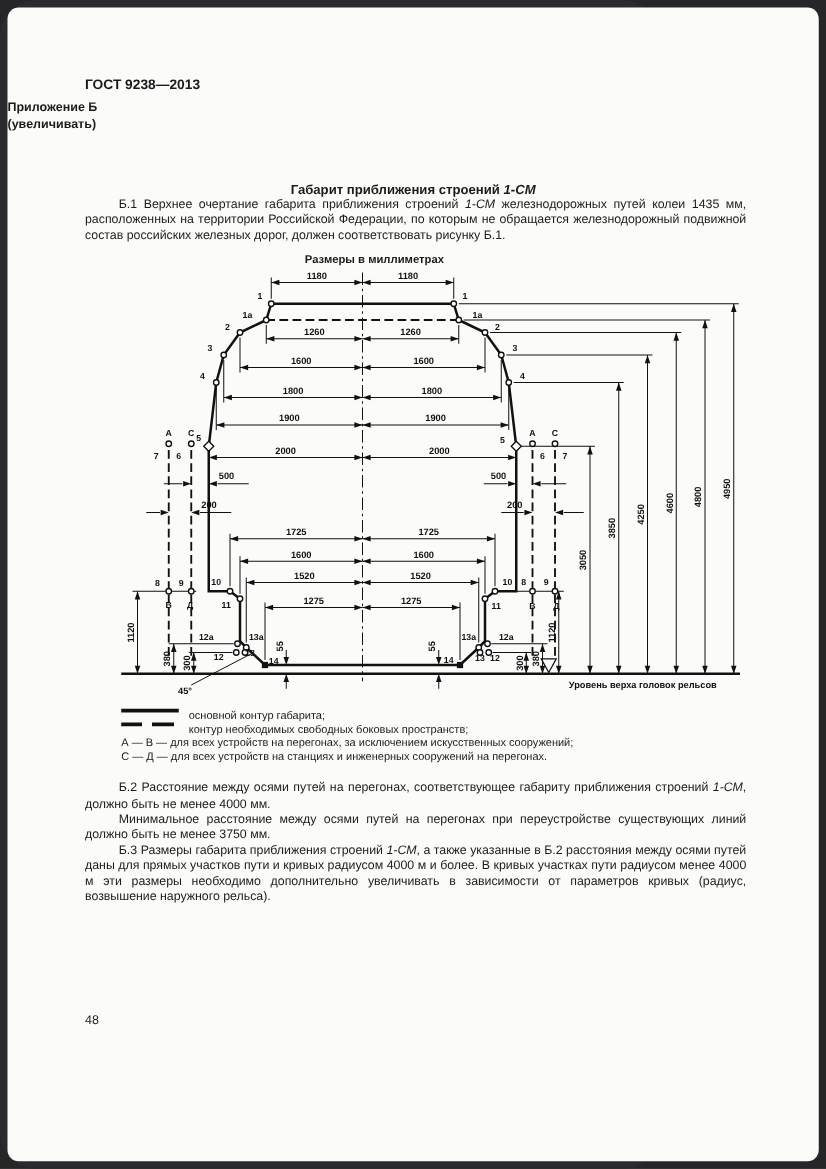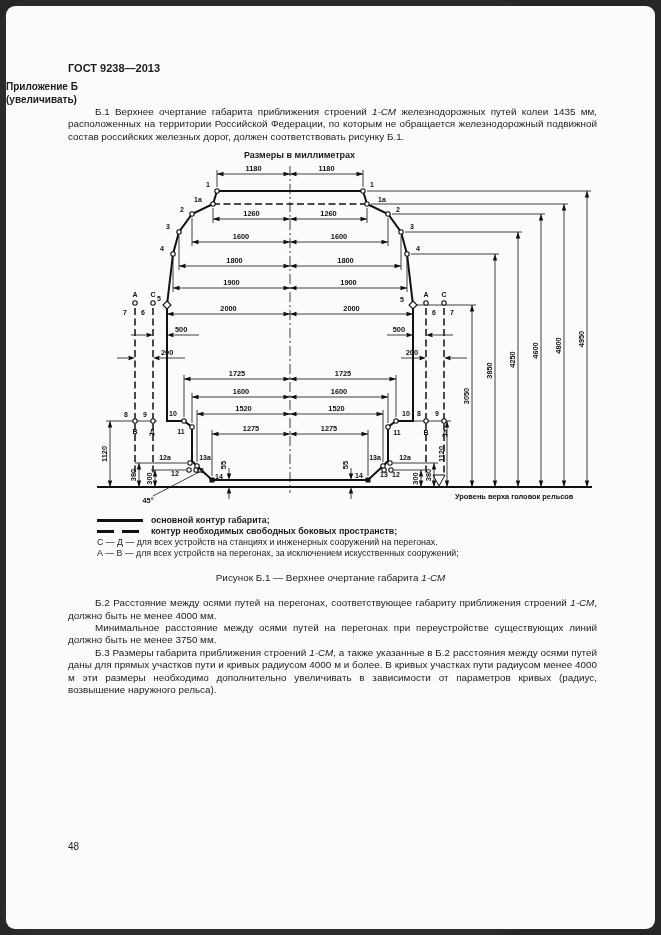--- a/index.html
+++ b/index.html
@@ -14,40 +14,41 @@
   .figwrap{margin:2px 0 0 89px;width:500px;height:345px;}
   svg text{font-family:"Liberation Sans","DejaVu Sans",sans-serif;}
   .dimtxt{font-size:7.4px;font-weight:bold;fill:#111;}
   .pttxt{font-size:7px;font-weight:bold;fill:#111;text-anchor:middle;}
   .c2{stroke:#111;stroke-width:2;fill:none;}
   .c1{stroke:#111;stroke-width:0.8;fill:none;}
   .cd{stroke:#111;stroke-width:1.5;fill:none;stroke-dasharray:7 3.5;}
   .cc{stroke:#111;stroke-width:0.8;fill:none;stroke-dasharray:10 3 2 3;}
   .pt{fill:#fff;stroke:#111;stroke-width:1.1;}
   .legend{margin:8px 58px 0 91px;font-size:8.8px;line-height:11px;}
-  .lrow{display:flex;align-items:center;font-weight:bold;}
+  .lrow{display:flex;align-items:flex-start;}
   .sw{display:inline-block;width:46px;height:3px;background:#111;margin-right:8px;flex:0 0 auto;}
   .swd{background:repeating-linear-gradient(90deg,#111 0 17px,transparent 17px 25px);}
   .caption{text-align:center;font-size:9.9px;margin-top:13px;}
   .b2{margin-top:14px;}
-  .pageno{position:absolute;left:62px;top:835px;font-size:10px;}
+  .pageno{position:absolute;left:62px;top:805px;font-size:10px;}
 </style>
 </head>
 <body>
 
 <div class="frame">
 <div class="page">
 
   <div class="docnum">ГОСТ 9238—2013</div>
 
   <div class="appendix">
     <div>Приложение Б</div>
     <div>(увеличивать)</div>
   </div>
 
+  <div class="title"><span>Габарит приближения строений </span><i>1-СМ</i></div>
 
   <p class="p b1"><span>Б.1 Верхнее очертание габарита приближения строений </span><i>1-СМ</i><span> железнодорожных путей колеи 1435 мм, расположенных на территории Российской Федерации, по которым не обращается железнодорожный подвижной состав российских железных дорог, должен соответствовать рисунку Б.1.</span></p>
 
   <div class="units">Размеры в миллиметрах</div>
 
   <div class="figwrap">
   <svg viewBox="0 0 500 345" width="500" height="345">
 
     <line x1="195" y1="4" x2="195" y2="331" class="cc"></line>
 
@@ -360,25 +361,24 @@
 
   <div class="legend">
     <div class="lrow">
           <span class="sw"></span>
           <span>основной контур габарита;</span>
         </div>
     <div class="lrow">
           <span class="sw swd"></span>
           <span>контур необходимых свободных боковых пространств;</span>
         </div>
+    <div>А — В — для всех устройств на перегонах, за исключением искусственных сооружений;</div>
     <div>С — Д — для всех устройств на станциях и инженерных сооружений на перегонах.</div>
-    <div>А — В — для всех устройств на перегонах, за исключением искусственных сооружений;</div>
   </div>
 
-  <div class="caption"><span>Рисунок Б.1 — Верхнее очертание габарита </span><i>1-СМ</i></div>
 
   <p class="p b2"><span>Б.2 Расстояние между осями путей на перегонах, соответствующее габариту приближения строений </span><i>1-СМ</i><span>, должно быть не менее 4000 мм.</span></p>
   <p class="p">Минимальное расстояние между осями путей на перегонах при переустройстве существующих линий должно быть не менее 3750 мм.</p>
   <p class="p"><span>Б.3 Размеры габарита приближения строений </span><i>1-СМ</i><span>, а также указанные в Б.2 расстояния между осями путей даны для прямых участков пути и кривых радиусом 4000 м и более. В кривых участках пути радиусом менее 4000 м эти размеры необходимо дополнительно увеличивать в зависимости от параметров кривых (радиус, возвышение наружного рельса).</span></p>
 
   <div class="pageno">48</div>
 
 </div>
 </div>
 

